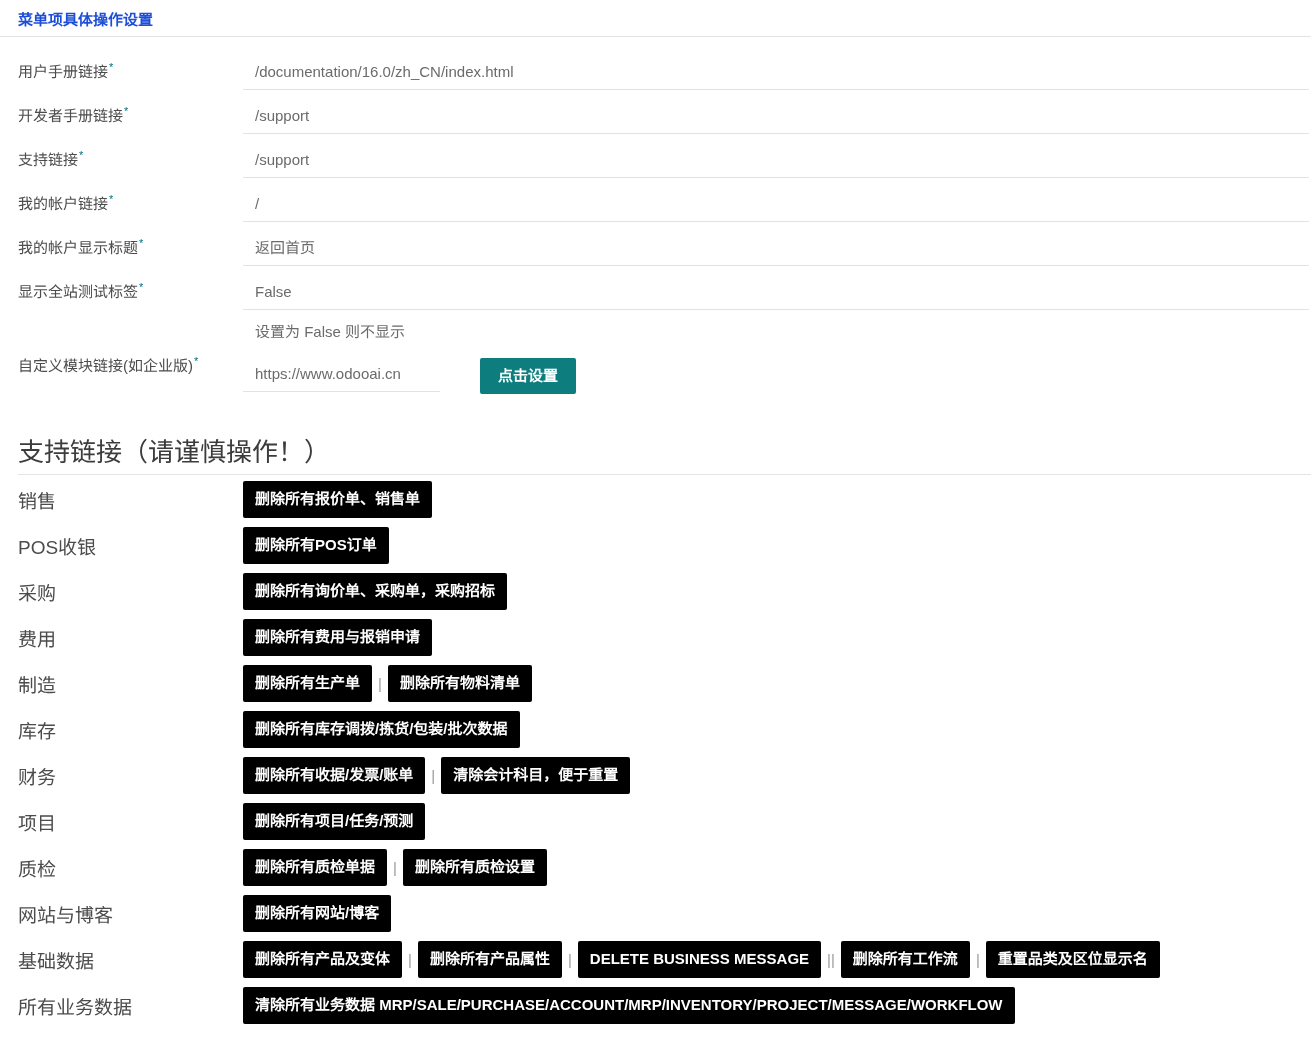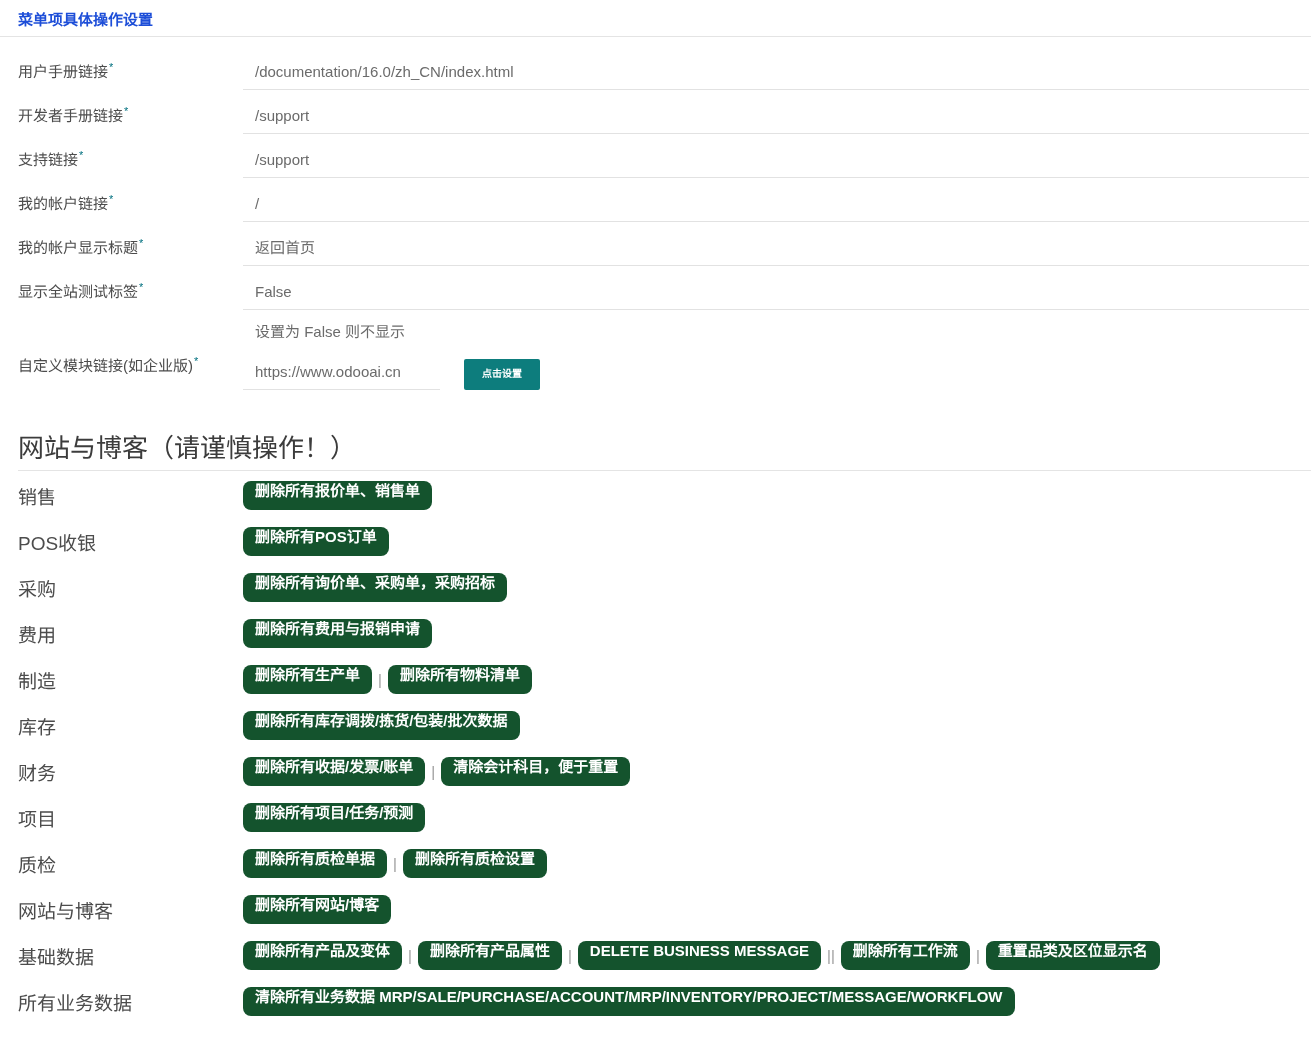--- a/index.html
+++ b/index.html
@@ -87,29 +87,29 @@
     display: flex;
     align-items: center;
     padding-top: 6px;
     gap: 12px;
   }
   .narrow-input {
     width: 197px;
     min-width: 197px;
   }
   .set-button {
-    margin-left: 12px;
+    margin-left: 28px;
     margin-top: 1px;
     background: #0d7d7d;
     color: #ffffff;
     border: 0;
     border-radius: 2px;
     font-family: inherit;
     font-weight: bold;
-    font-size: 10px;
+    font-size: 15px;
     padding: 10px 18px 11px 18px;
     cursor: pointer;
     line-height: 1;
     white-space: nowrap;
   }
 
   
   .cleanup-section {
     margin-top: 42px;
   }
@@ -139,28 +139,28 @@
     white-space: nowrap;
   }
   .cleanup-buttons {
     flex: 1 1 auto;
     display: flex;
     align-items: center;
     flex-wrap: nowrap;
     min-width: 0;
   }
   .danger-button {
-    background: #14532d;
+    background: #000000;
     color: #ffffff;
     border: 0;
-    border-radius: 8px;
+    border-radius: 2px;
     font-family: inherit;
     font-weight: bold;
     font-size: 15px;
-    padding: 1px 12px 11px 12px;
+    padding: 9px 12px 11px 12px;
     margin: 2px 0;
     cursor: pointer;
     line-height: 1.15;
     white-space: nowrap;
   }
   .btn-sep {
     color: #9a9a9a;
     font-size: 15px;
     padding: 0 6px;
     user-select: none;
@@ -221,21 +221,21 @@
     <div class="form-control-wrap">
       <div class="inline-field-row">
         <input class="field-underline narrow-input" type="text" value="https://www.odooai.cn" style="">
         <button class="set-button">点击设置</button>
       </div>
     </div>
   </div>
 </div>
 
 <div class="cleanup-section">
-  <h2 class="cleanup-title">网站与博客（请谨慎操作！）</h2>
+  <h2 class="cleanup-title">支持链接（请谨慎操作！）</h2>
   <div class="cleanup-rows" id="cleanup-rows">
       <div class="cleanup-row">
         <div class="cleanup-label">销售</div>
         <div class="cleanup-buttons">
           <button class="danger-button">删除所有报价单、销售单</button>
         </div>
       </div>
       <div class="cleanup-row">
         <div class="cleanup-label">POS收银</div>
         <div class="cleanup-buttons">

